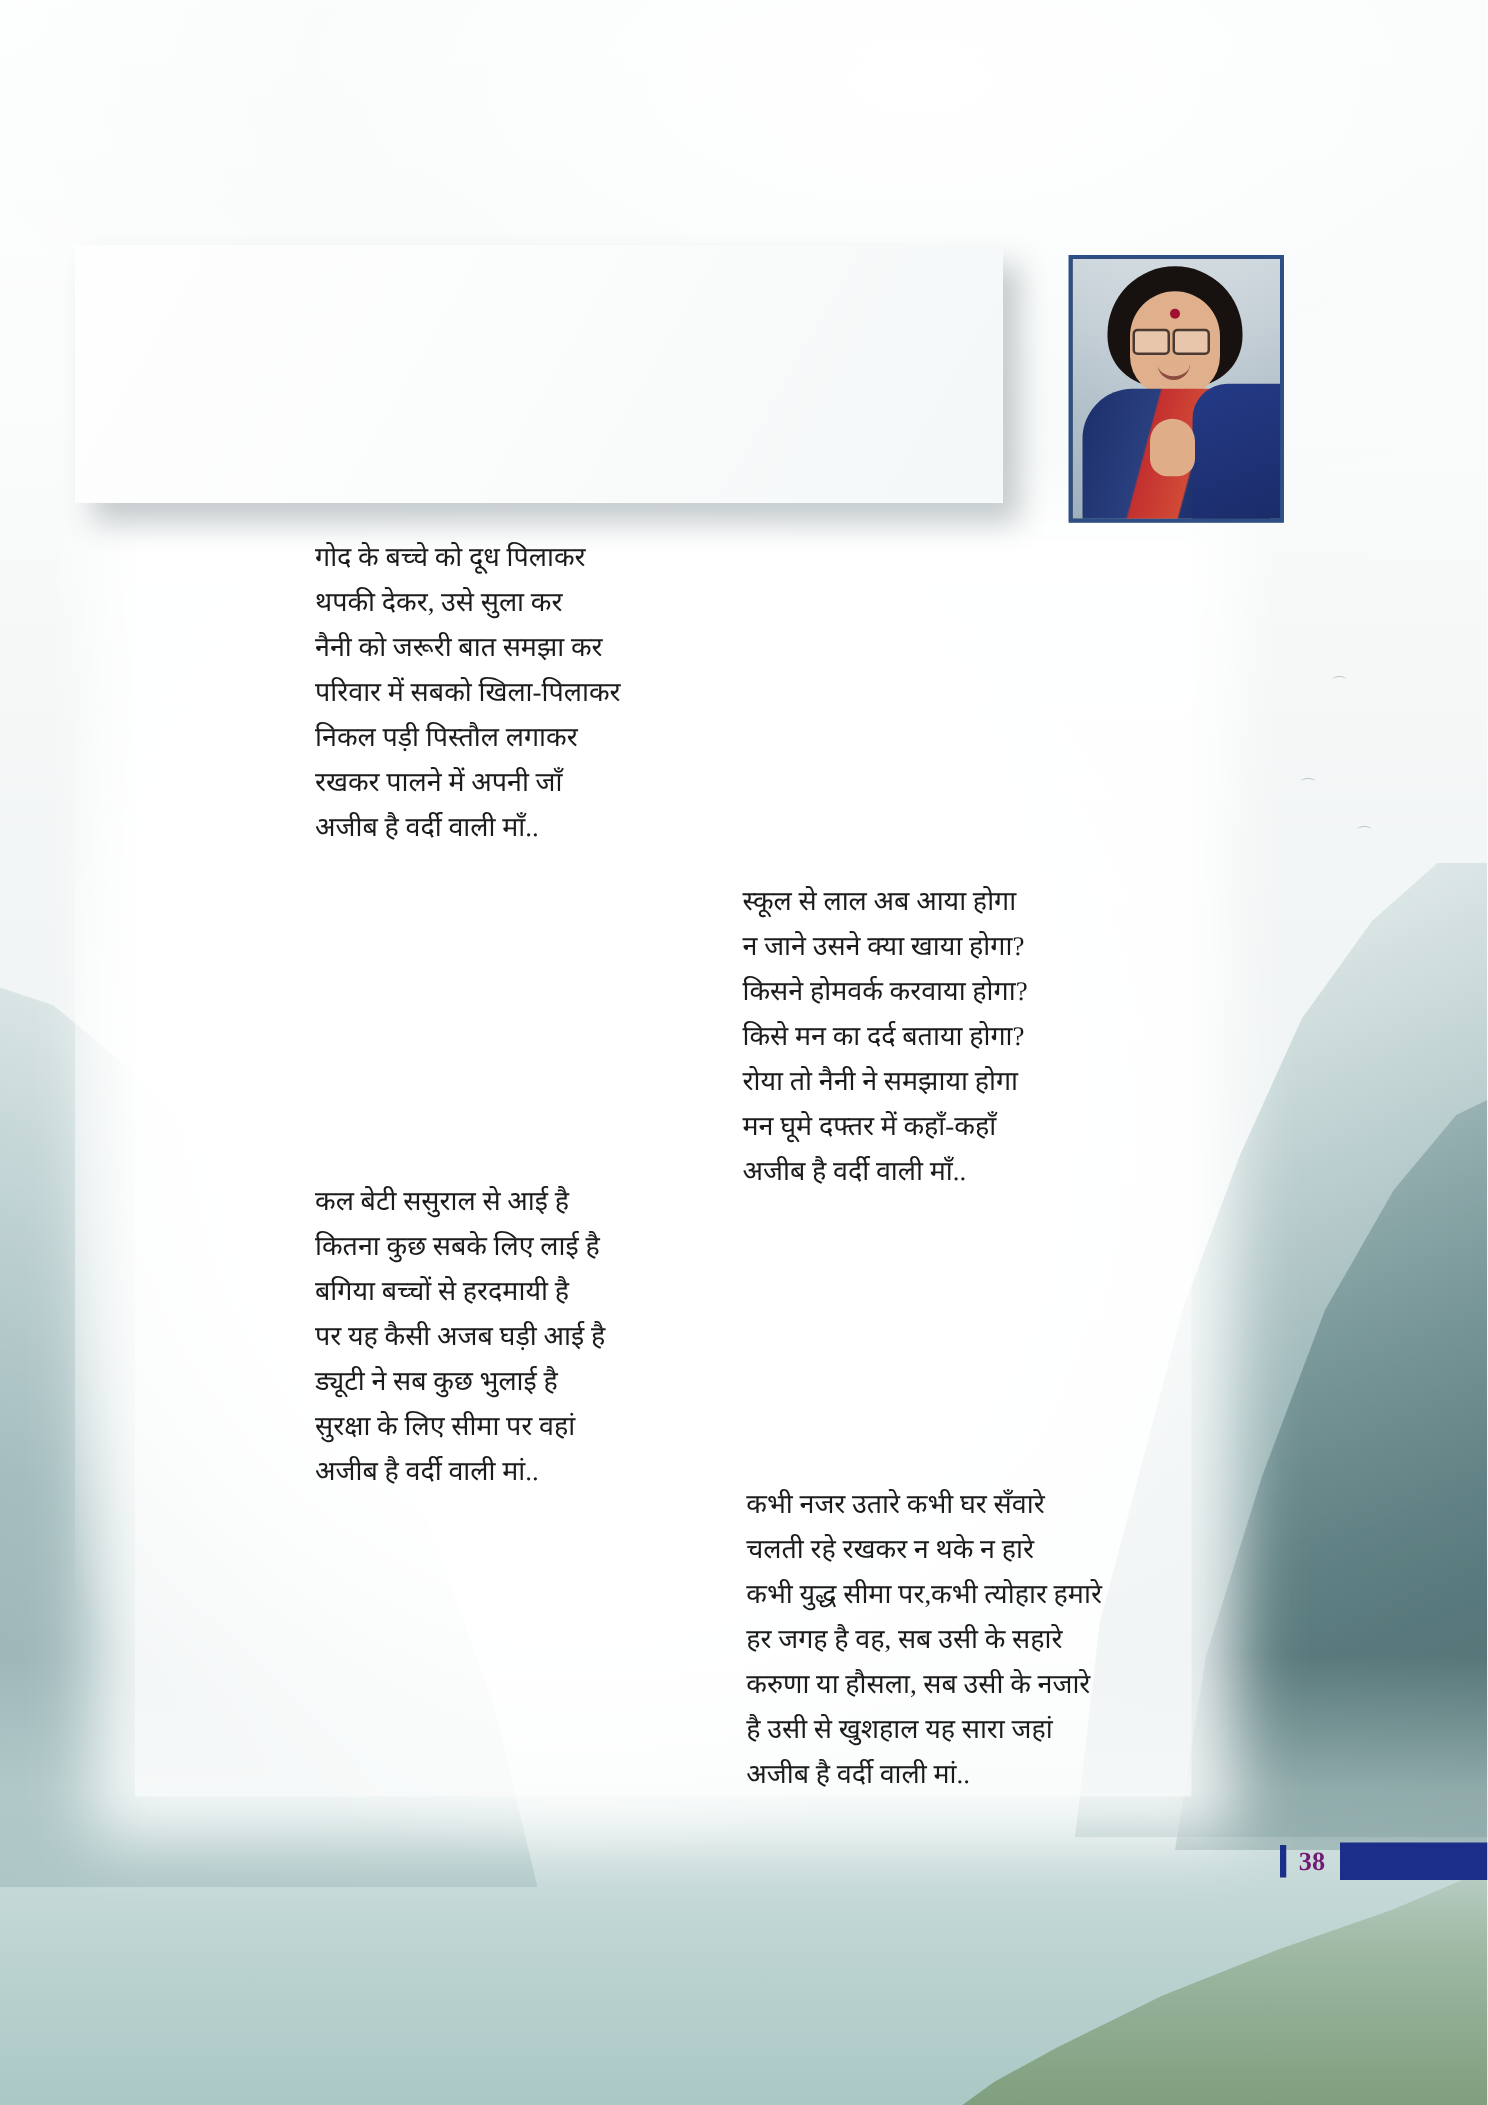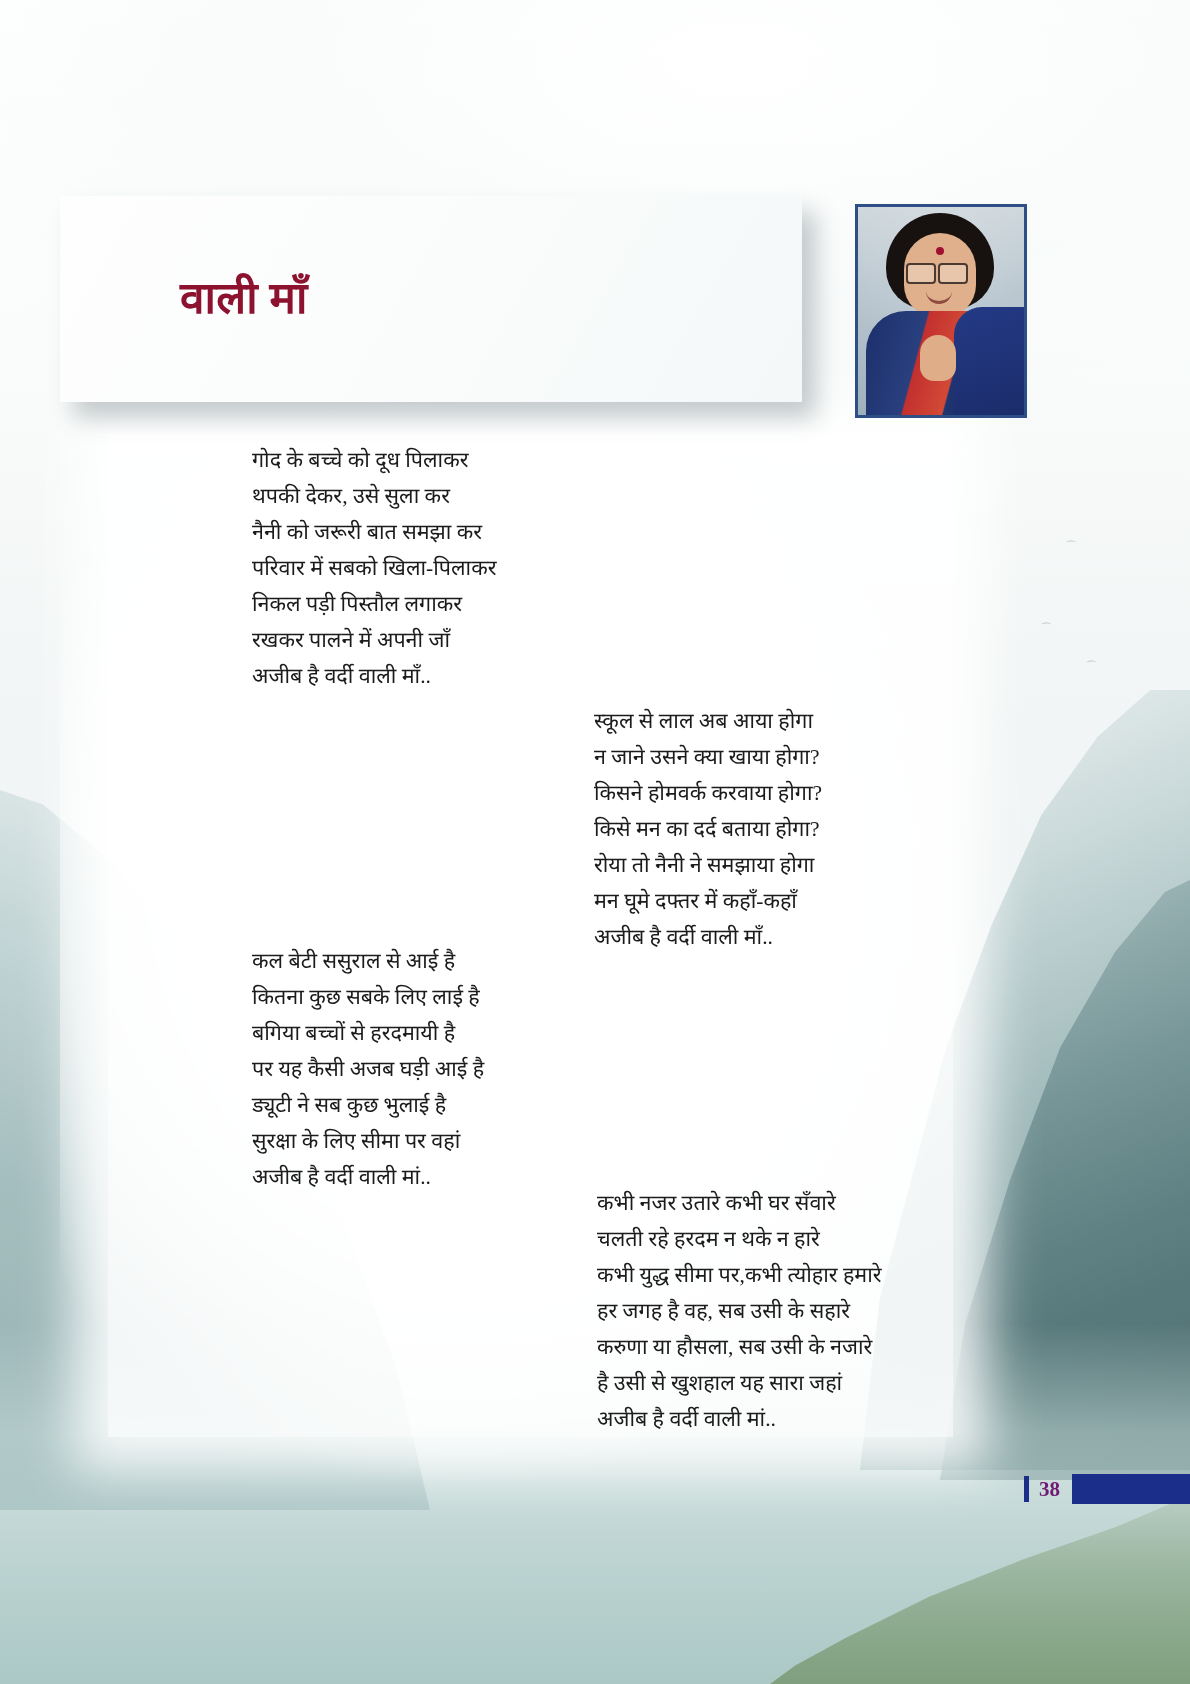--- a/index.html
+++ b/index.html
@@ -189,21 +189,21 @@
 
   
   .stanza {
     position: absolute;
     font-family: "Liberation Serif", serif;
     font-size: 21.5px;
     line-height: 36px;
     color: #1b1b1b;
     white-space: pre-line;
   }
-  #stanza-1 { left: 252px; top: 442px; width: 330px; }
+  #stanza-1 { left: 252px; top: 428px; width: 330px; }
   #stanza-2 { left: 594px; top: 703px; width: 330px; }
   #stanza-3 { left: 252px; top: 943px; width: 330px; }
   #stanza-4 { left: 597px; top: 1185px; width: 340px; }
 
   
   .footer-bar {
     position: absolute;
     right: 0;
     bottom: 178px;
     display: flex;
@@ -238,21 +238,20 @@
   <div class="bird" style="left:1085px; top:660px;">⌒</div>
   <div class="bird" style="left:1040px; top:622px;">⌒</div>
 </div>
 
 <div class="bg-white-veil"></div>
 
 <div class="content-card"></div>
 
 <div class="title-plaque">
   <div class="title-text">
-    <span class="title-line2">वाली माँ</span>
   </div>
 </div>
 
 <div class="portrait-frame">
   <div class="portrait-photo">
     <div class="p-hair"></div>
     <div class="p-face"></div>
     <div class="p-bindi"></div>
     <div class="p-glass-l"></div>
     <div class="p-glass-r"></div>
@@ -278,21 +277,21 @@
 मन घूमे दफ्तर में कहाँ-कहाँ
 अजीब है वर्दी वाली माँ..</div>
 <div class="stanza" id="stanza-3">कल बेटी ससुराल से आई है
 कितना कुछ सबके लिए लाई है
 बगिया बच्चों से हरदमायी है
 पर यह कैसी अजब घड़ी आई है
 ड्यूटी ने सब कुछ भुलाई है
 सुरक्षा के लिए सीमा पर वहां
 अजीब है वर्दी वाली मां..</div>
 <div class="stanza" id="stanza-4">कभी नजर उतारे कभी घर सँवारे
-चलती रहे हरदम न थके न हारे
+चलती रहे रखकर न थके न हारे
 कभी युद्ध सीमा पर,कभी त्योहार हमारे
 हर जगह है वह, सब उसी के सहारे
 करुणा या हौसला, सब उसी के नजारे
 है उसी से खुशहाल यह सारा जहां
 अजीब है वर्दी वाली मां..</div>
 
 <div class="footer-bar">
   <div class="footer-tick"></div>
   <div class="footer-pageno">38</div>
   <div class="footer-block"></div>

